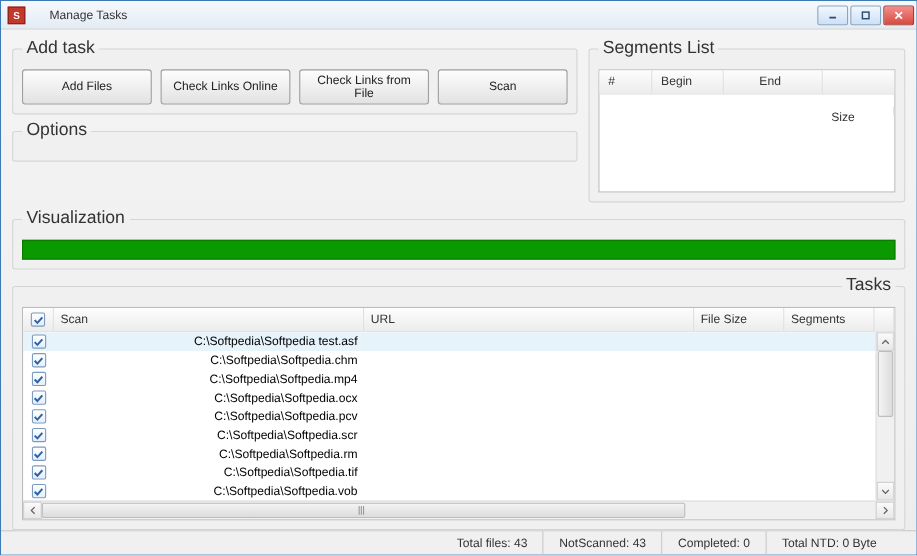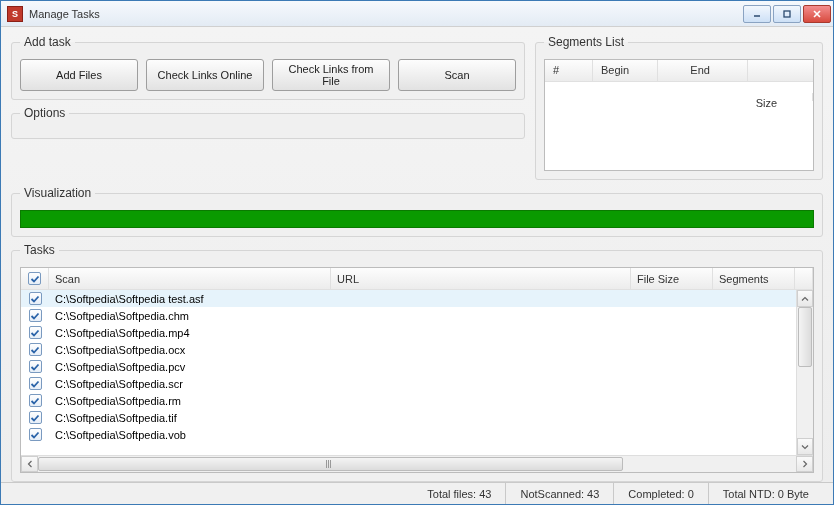--- a/index.html
+++ b/index.html
@@ -2,53 +2,53 @@
 <html><head>
 <meta charset="utf-8">
 <style>
 * { box-sizing: border-box; margin: 0; padding: 0; font-family: "Segoe UI", Tahoma, sans-serif; font-size: 11px; }
 body { background: #ececec; width: 834px; height: 505px; overflow: hidden; }
 
 .window { width: 834px; height: 505px; background: #f0f0f0; border: 1px solid #3c7ab5; display: flex; flex-direction: column; }
 
 .titlebar { height: 26px; background: linear-gradient(to bottom, #f6f9fd, #e3ebf4); border-bottom: 1px solid #d0d0d0; display: flex; align-items: center; padding: 0 2px 0 6px; }
 .titlebar .app-icon { width: 16px; height: 16px; background: #c0392b; border: 1px solid #8b2017; margin-right: 6px; display:flex; align-items:center; justify-content:center; color:#fff; font-weight:bold; font-size:9px; }
-.titlebar .title { flex: 1; color: #333; }
+.titlebar .title { flex: 1; color: #333; margin-left: 16px; }
 .win-btns { display: flex; gap: 2px; }
 .win-btn { width: 28px; height: 18px; border: 1px solid #8aa3c2; border-radius: 2px; background: linear-gradient(to bottom, #f2f7fd, #cde0f6); display:flex; align-items:center; justify-content:center; cursor:pointer; }
 .win-btn.close { background: linear-gradient(to bottom, #f38e8e, #d84b3f); border-color:#a83a2e; }
 .win-btn svg { width:10px; height:10px; }
 
 .client { flex:1; padding: 8px 10px 0 10px; display:flex; flex-direction:column; gap: 6px; background: linear-gradient(to bottom, #f4f4f4, #ededed); }
 
 .row1 { display:flex; gap: 10px; }
 .col-left { flex: 1; display:flex; flex-direction:column; gap: 6px; }
 
 fieldset.group { border: 1px solid #d5d5d5; border-radius: 3px; padding: 10px 8px 8px 8px; background: #f0f0f0; position:relative; }
-fieldset.group legend { padding: 0 4px; color: #333; font-size: 12px; }
+fieldset.group legend { padding: 0 4px; color: #333; font-size: 16px; }
 
 .btn { height: 32px; border: 1px solid #9e9e9e; border-radius: 3px; background: linear-gradient(to bottom, #fdfdfd, #e2e2e2); cursor:pointer; color:#222; padding: 0 8px; }
 
 .add-task-btns { display:flex; gap:8px; }
 .add-task-btns .btn { flex:1; }
 
 .options-btns { display:flex; gap:8px; }
 .options-btns .btn:first-child { width: 118px; }
 .options-btns .btn:last-child { flex: 1; }
 
 .segments-box { width: 288px; }
 .segments-table { background:#fff; border: 1px solid #bcbcbc; height: 112px; width:100%; }
 .seg-head { display:flex; height: 22px; border-bottom: 1px solid #e0e0e0; background: linear-gradient(to bottom, #fdfdfd, #ececec); }
 .seg-head div { padding: 4px 8px; border-right: 1px solid #e0e0e0; color:#333; }
 .seg-c1{width:48px;} .seg-c2{flex:1;} .seg-c3{flex:1;margin-left:24px;} .seg-c4{flex:1; border-right:none;margin-top:33px;}
 
 .viz-box { }
 .viz-bar { height: 18px; background: #0a9a00; border: 1px solid #0a7a00; width:100%; }
 
-.tasks-box { flex:1; display:flex; flex-direction:column; min-height: 0; }
+.tasks-box { flex:1; display:flex; flex-direction:column; min-height: 0; text-align: right; }
 .tasks-inner { flex:1; background:#fff; border:1px solid #bcbcbc; display:flex; flex-direction:column; min-height:0; }
 .task-head { display:flex; height:22px; background: linear-gradient(to bottom, #fdfdfd, #ececec); border-bottom:1px solid #e0e0e0; }
 .task-head > div { border-right: 1px solid #e0e0e0; padding: 3px 6px; color:#333; display:flex; align-items:center; }
 .tc-chk{width:28px; justify-content:center;} .tc-file{width:282px;} .tc-url{flex:1;} .tc-size{width:82px;} .tc-seg{width:82px; border-right:none;} .tc-scroll{width:18px;border-right:none;}
 .task-body { flex:1; overflow:hidden; position:relative; }
 .task-row { display:flex; height:17px; align-items:center; }
 .task-row.sel { background:#e6f3fb; }
 .task-row > div { padding: 1px 6px; overflow:hidden; white-space:nowrap; }
 .task-row .tc-chk{display:flex;justify-content:center;}
 .chk { width:13px; height:13px; border:1px solid #7a9ac0; background:linear-gradient(to bottom,#fefefe,#e6eef8); border-radius:2px; display:flex; align-items:center; justify-content:center; cursor:pointer; }
@@ -59,21 +59,21 @@
 .vscroll .track { flex:1; position:relative; }
 .vscroll .thumb { position:absolute; left:1px; right:1px; top:0; height:60px; background:linear-gradient(to right,#f4f4f4,#dcdcdc); border:1px solid #bcbcbc; border-radius:2px; }
 
 .hscroll { height:17px; background:#f0f0f0; border-top:1px solid #dedede; display:flex; }
 .hscroll .arr { width:17px; background:linear-gradient(to bottom,#fafafa,#e8e8e8); border:1px solid #cfcfcf; display:flex;align-items:center;justify-content:center; cursor:pointer;}
 .hscroll .track { flex:1; position:relative; }
 .hscroll .thumb { position:absolute; top:1px; bottom:1px; left:0; width:585px; background:linear-gradient(to bottom,#f4f4f4,#dcdcdc); border:1px solid #bcbcbc; border-radius:2px; display:flex;align-items:center;justify-content:center; }
 .hscroll .grip { width:10px; height:8px; display:flex; gap:1px; }
 .hscroll .grip span{ width:1px; background:#999; }
 
-.statusbar { height:22px; border-top:1px solid #c9c9c9; background:#f0f0f0; display:flex; align-items:center; justify-content:flex-end; padding: 0 10px; }
+.statusbar { height:22px; border-top:1px solid #c9c9c9; background:#f0f0f0; display:flex; align-items:center; justify-content:flex-end; padding: 0 22px; }
 .status-cell { padding: 0 14px; border-left:1px solid #c9c9c9; height:100%; display:flex; align-items:center; color:#333; }
 .status-cell:first-child { border-left:none; }
 </style>
 </head>
 <body>
 
 <div class="window">
 
   <div class="titlebar">
     <div class="app-icon">S</div>

